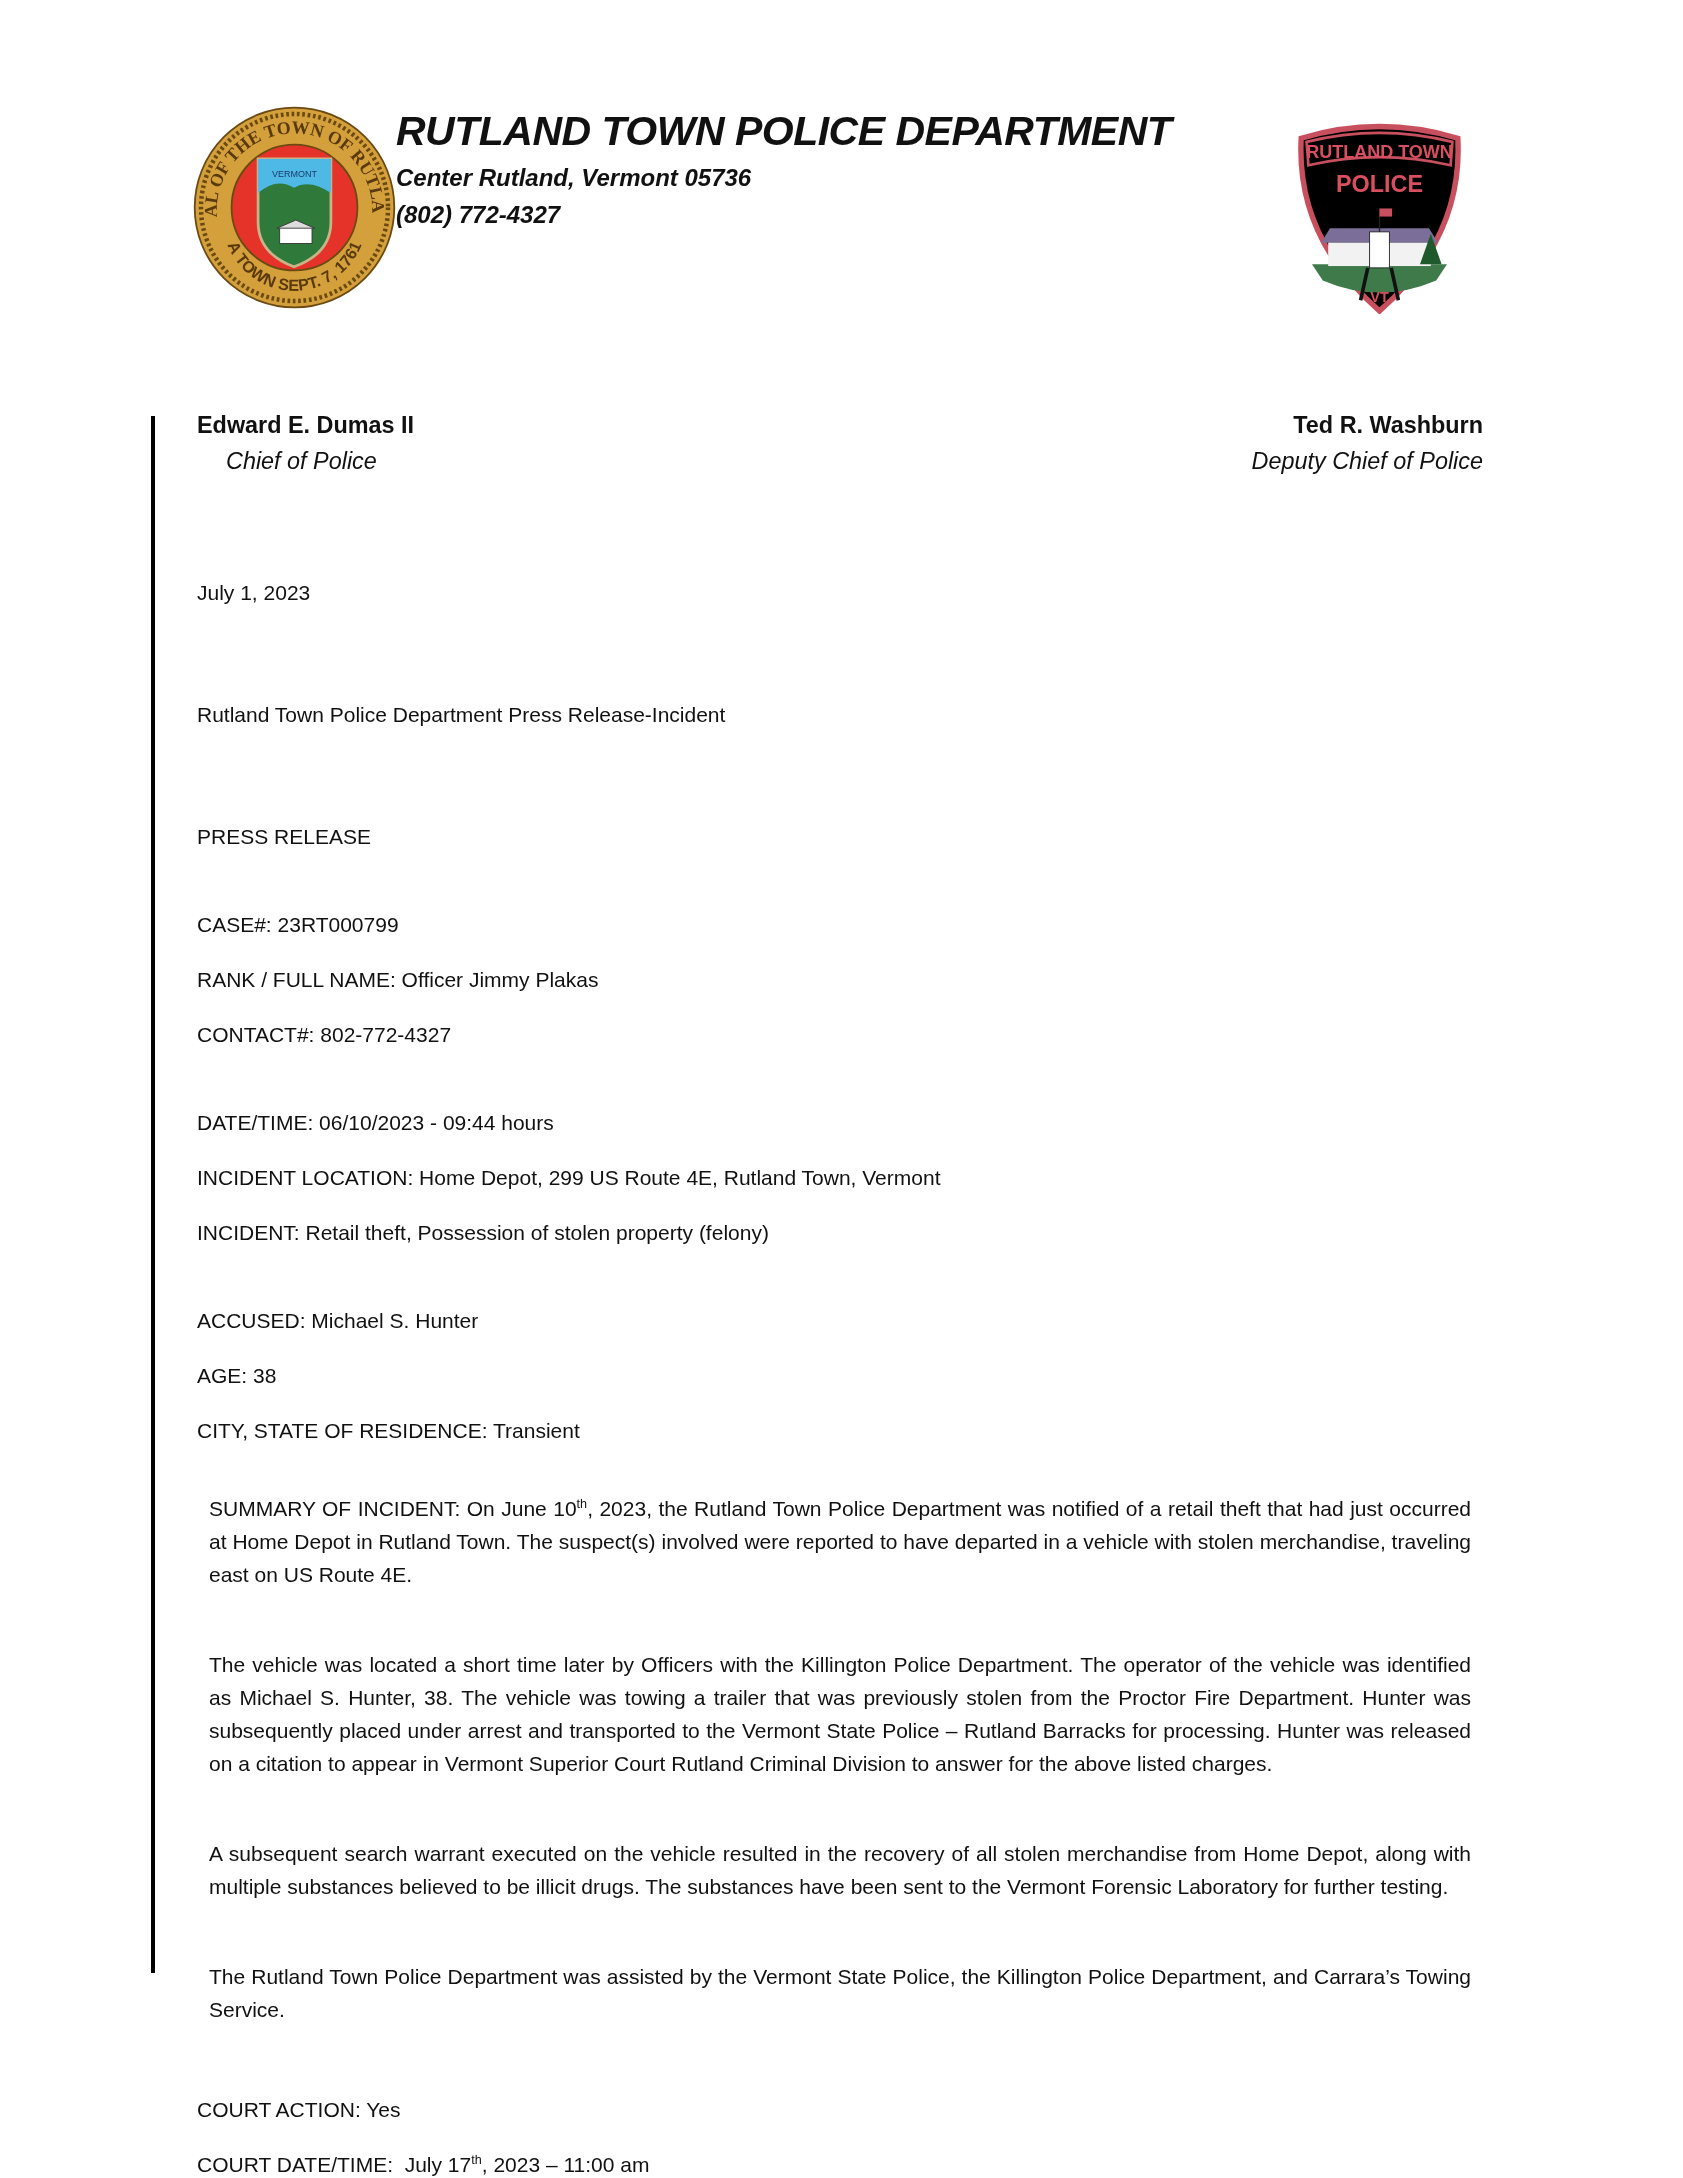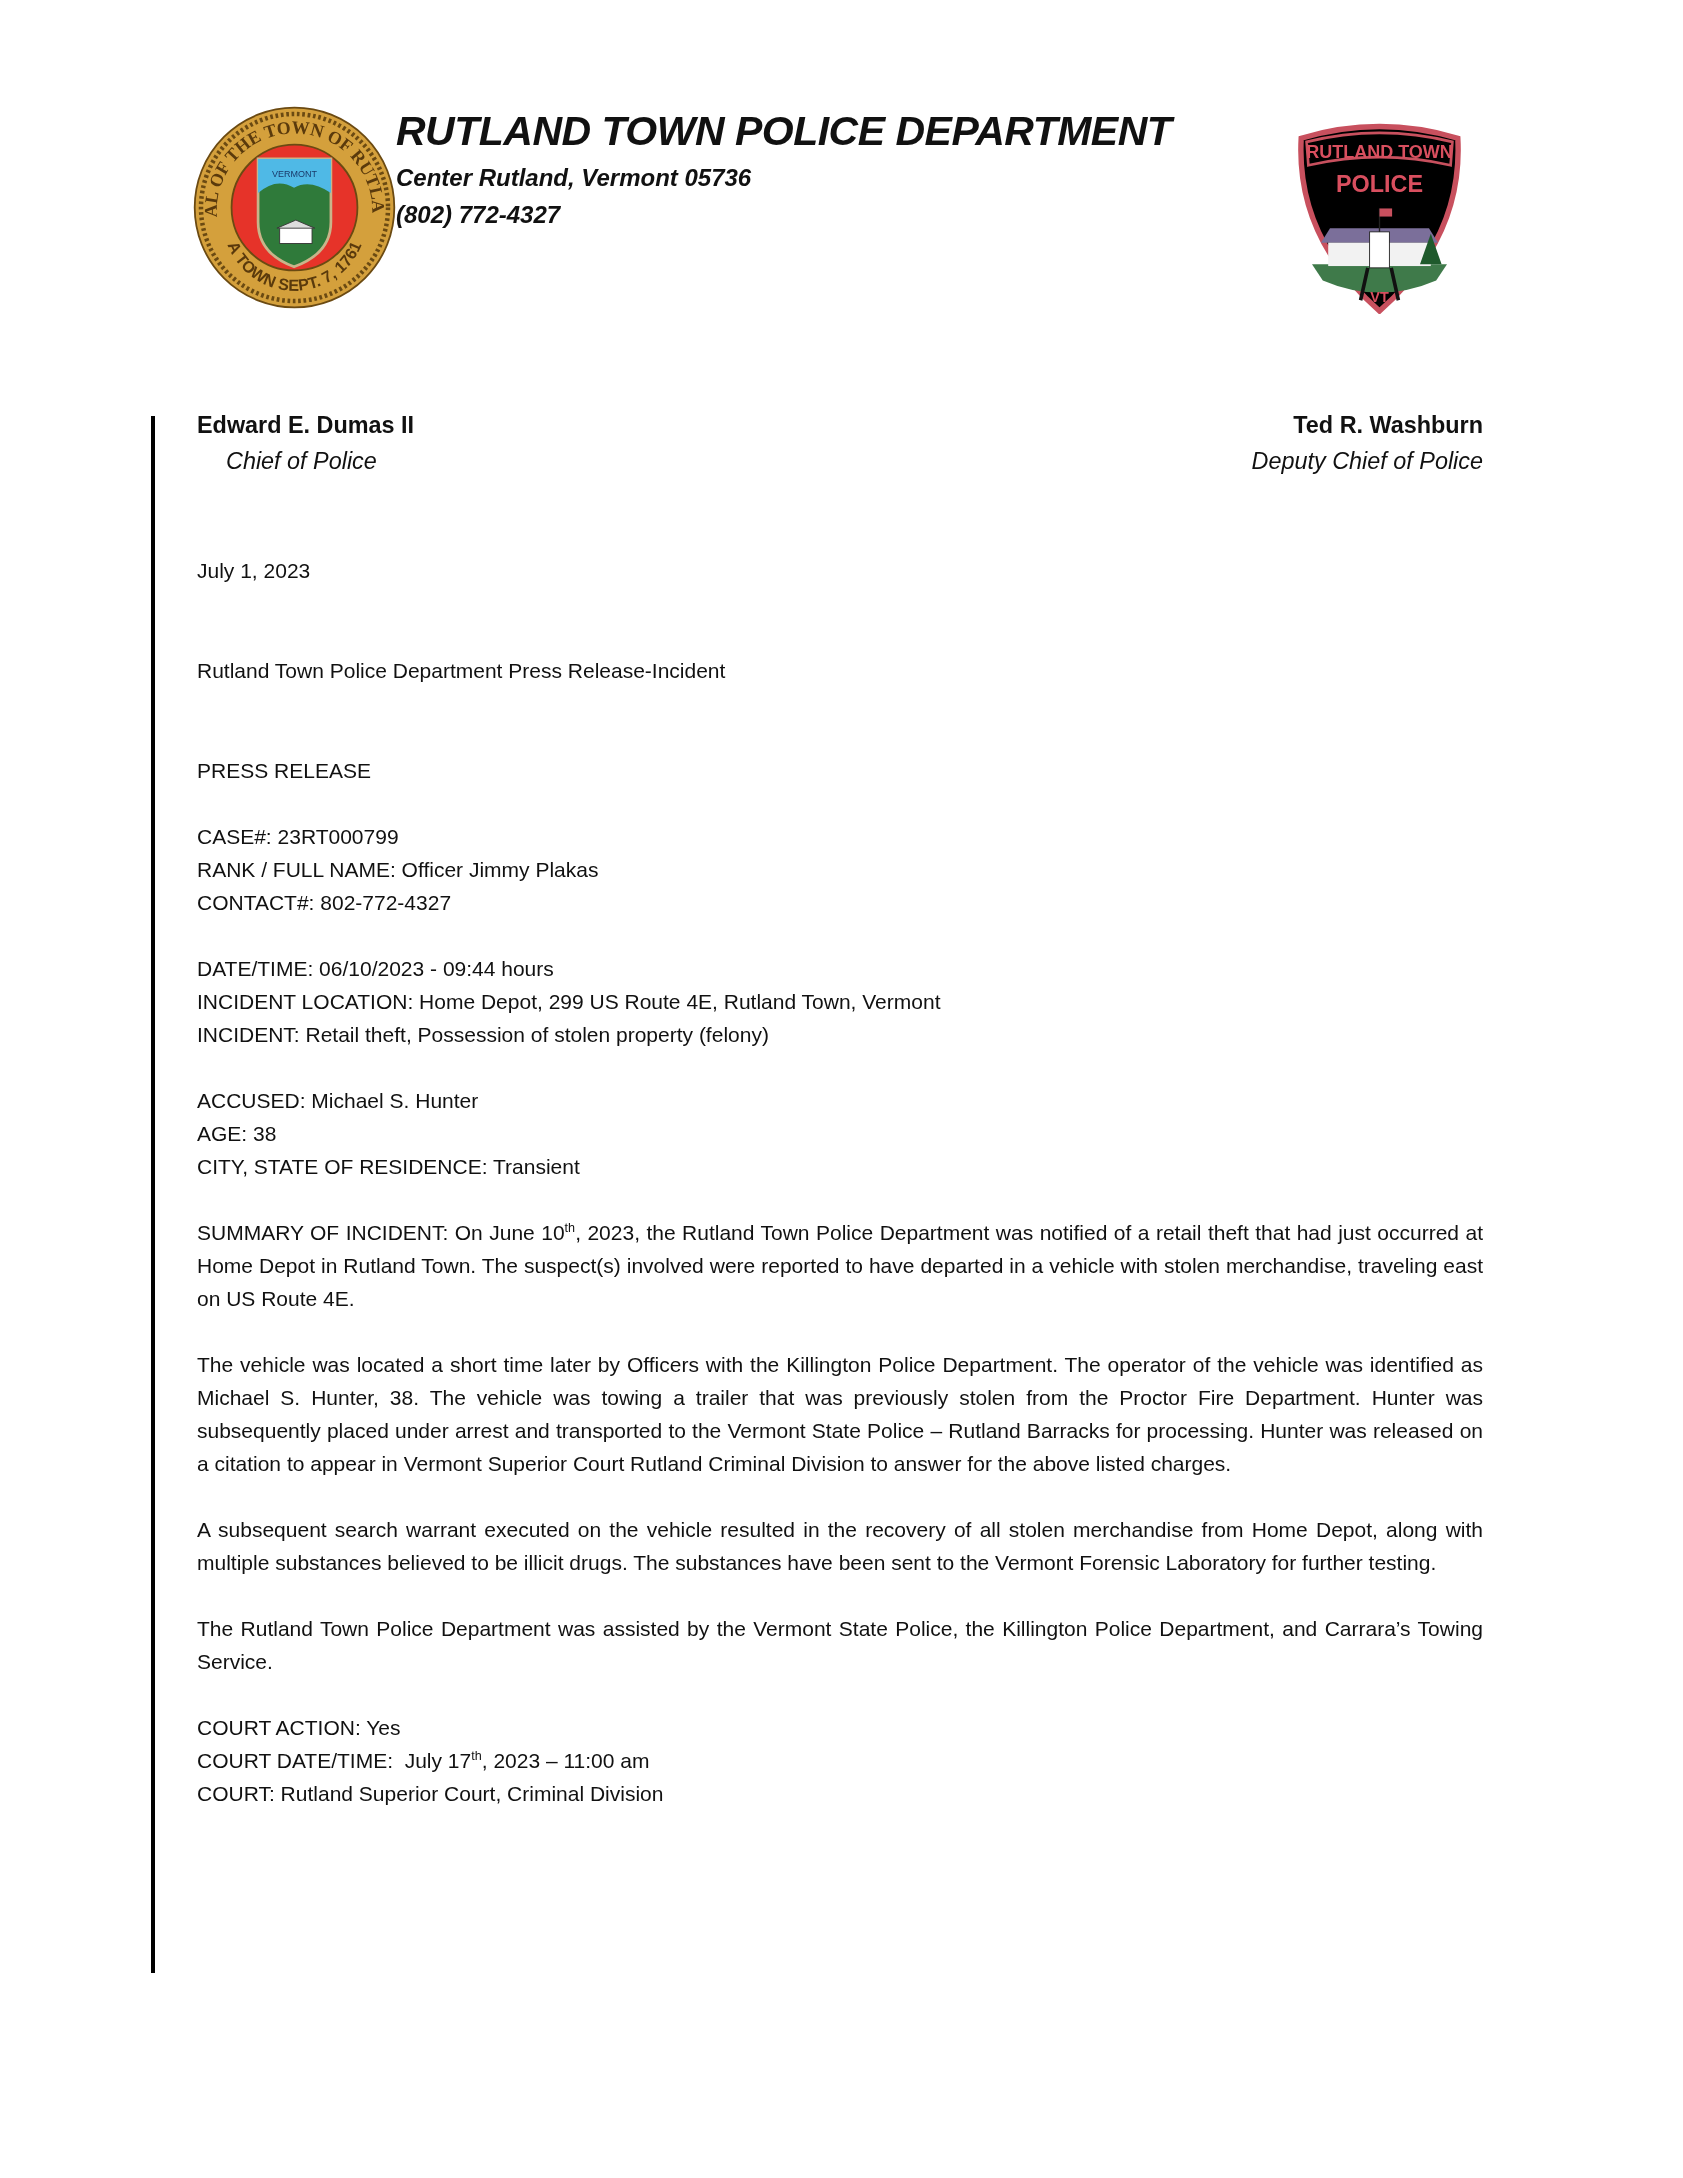--- a/index.html
+++ b/index.html
@@ -16,24 +16,24 @@
 
   .vrule { position: absolute; left: 151px; top: 416px; width: 3.6px; height: 1557px; background: #000; }
 
   .officer-left { position: absolute; left: 197px; top: 407px; }
   .officer-right { position: absolute; right: 200px; top: 407px; text-align: right; }
   .officer-name { font-weight: bold; font-size: 23.4px; line-height: 36px; }
   .officer-title { font-style: italic; font-size: 23.4px; line-height: 36px; }
   .officer-left .officer-title { padding-left: 29px; }
 
   .body { position: absolute; left: 197px; top: 554px; width: 1286px; font-size: 21px; line-height: 33px; }
-  .line { display: block; white-space: pre; }
+  .line { display: block; white-space: pre; margin-top: 22px; }
   .gap { height: 33px; }
   .gap2 { height: 67px; }
-  .para { text-align: justify; margin: 0; }
+  .para { text-align: justify; margin: 12px; }
   sup { font-size: 12.6px; line-height: 0; vertical-align: 8px; }
 </style>
 </head>
 <body>
 
 <div class="seal">
   <svg width="203" height="205" viewBox="0 0 225 228">
     <defs>
       <path id="sealTop" d="M 26 118 A 86 86 0 0 1 199 118"></path>
       <path id="sealBot" d="M 36 150 A 80 80 0 0 0 189 150"></path>

